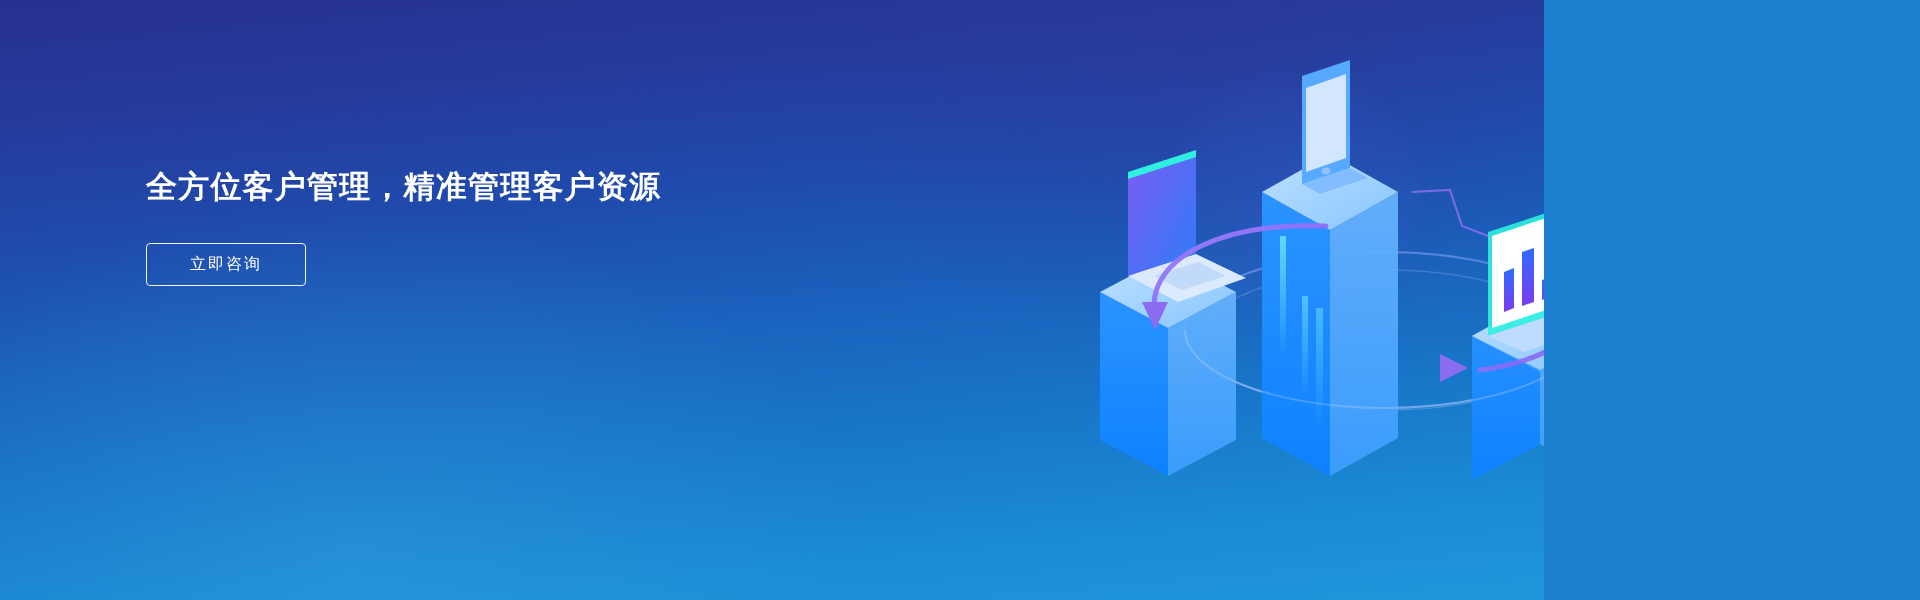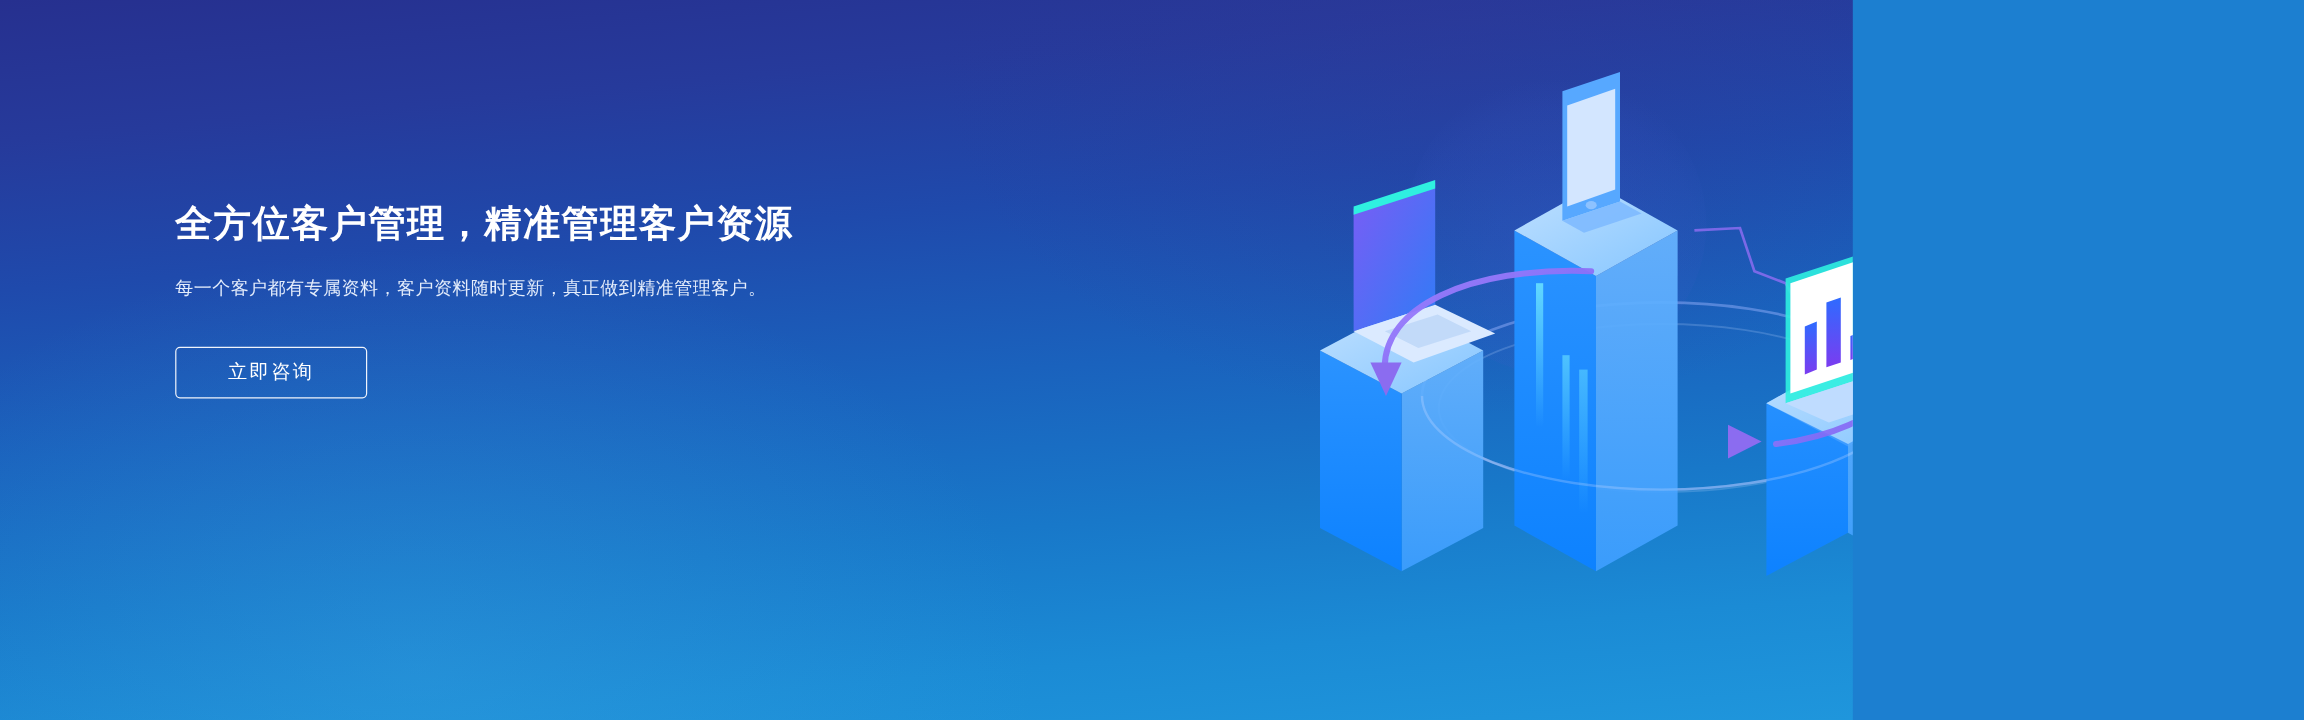--- a/index.html
+++ b/index.html
@@ -77,21 +77,20 @@
 
 <div id="banner">
 
   <div id="glow-tr"></div>
   <div id="glow-bl"></div>
   <div id="dome"></div>
 
   <div id="copy">
     <div id="headline">全方位客户管理，精准管理客户资源</div>
 
-    <div id="subcopy">每一个客户都有专属资料，客户资料随时更新，真正做到精准管理客户。</div>
 
     <button id="cta">立即咨询</button>
   </div>
 
   <div id="art">
     <svg width="460" height="440" viewBox="0 0 460 440" xmlns="http://www.w3.org/2000/svg">
       <defs>
         <linearGradient id="gFront" x1="0" y1="0" x2="0" y2="1">
           <stop offset="0%" stop-color="#2b93ff"></stop>
           <stop offset="100%" stop-color="#0d82ff"></stop>

